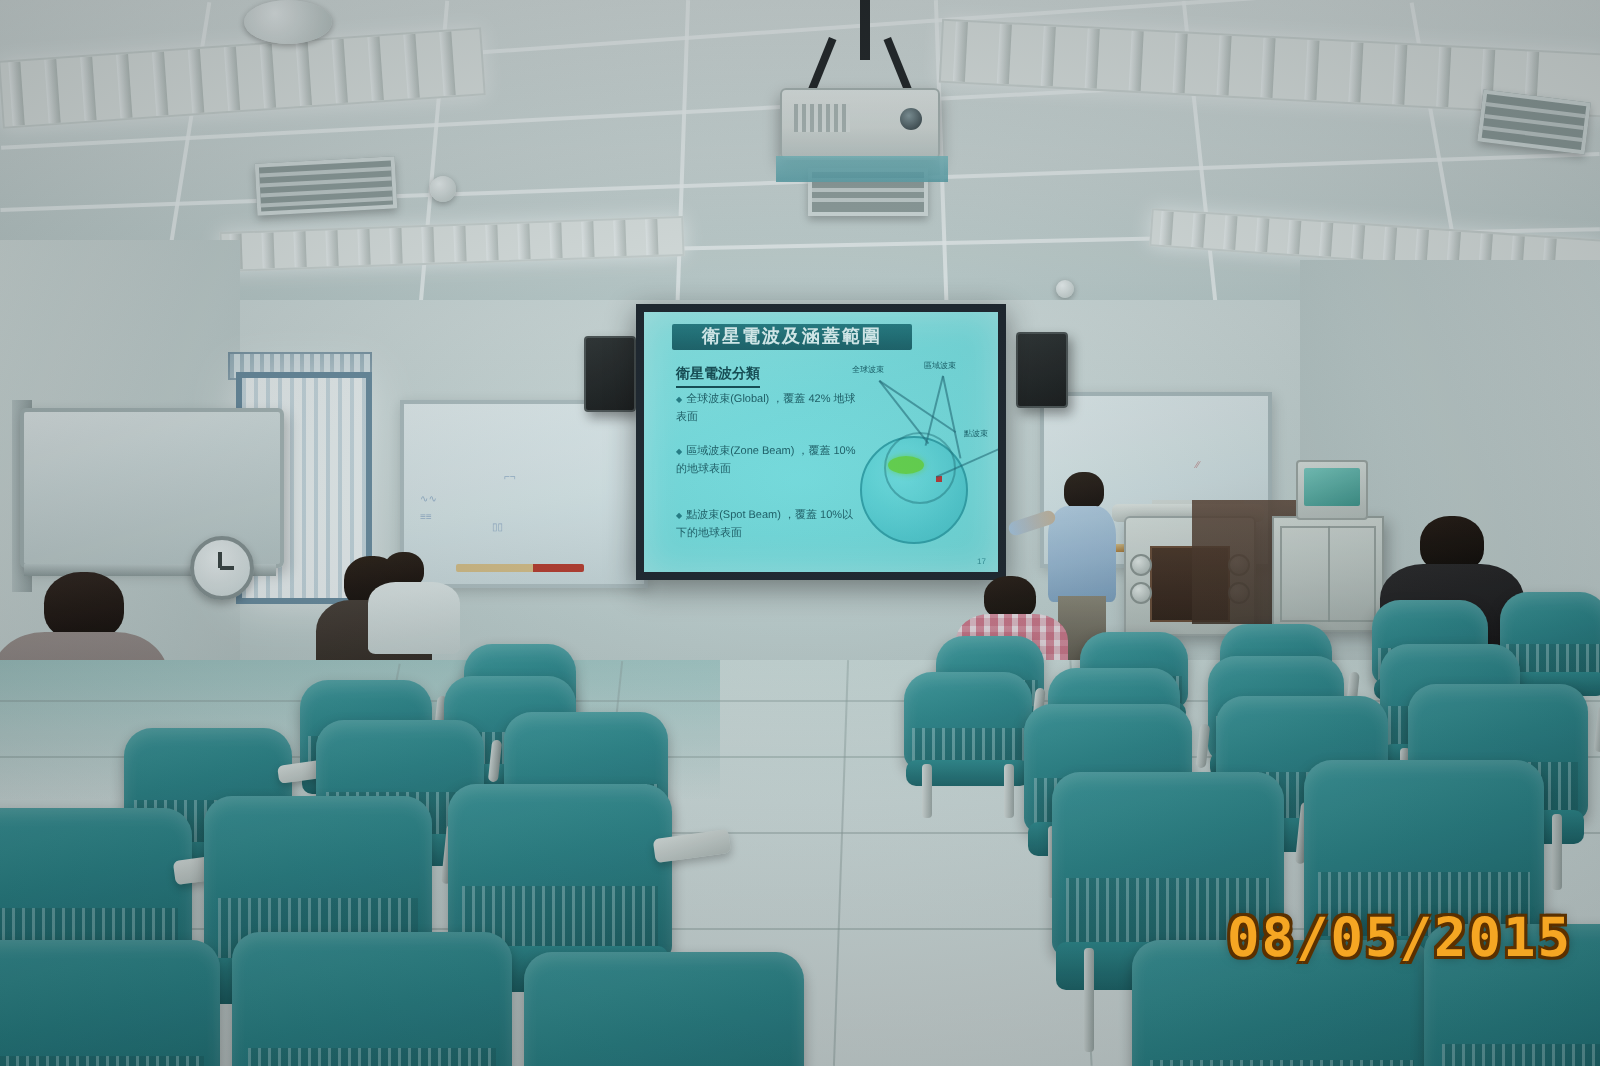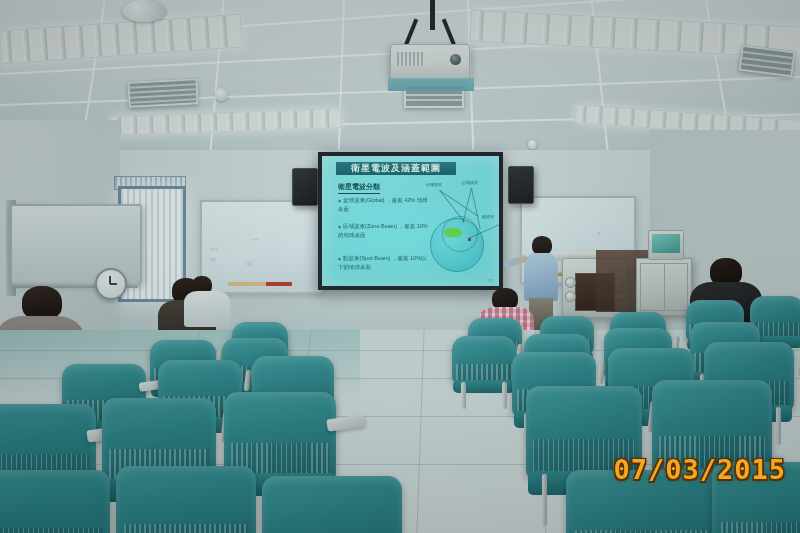--- a/index.html
+++ b/index.html
@@ -760,15 +760,15 @@
   </div>
   <div class="chair" style="left:712px;top:462px;width:150px;height:104px;">
     <div class="back">
         <div class="ribs"></div>
       </div>
   </div>
 
   <div class="teal-cast"></div>
   <div class="grade"></div>
 
-  <div class="datestamp">07/03/2015</div>
+  <div class="datestamp">08/05/2015</div>
 
 </div>
 
 </body></html>

